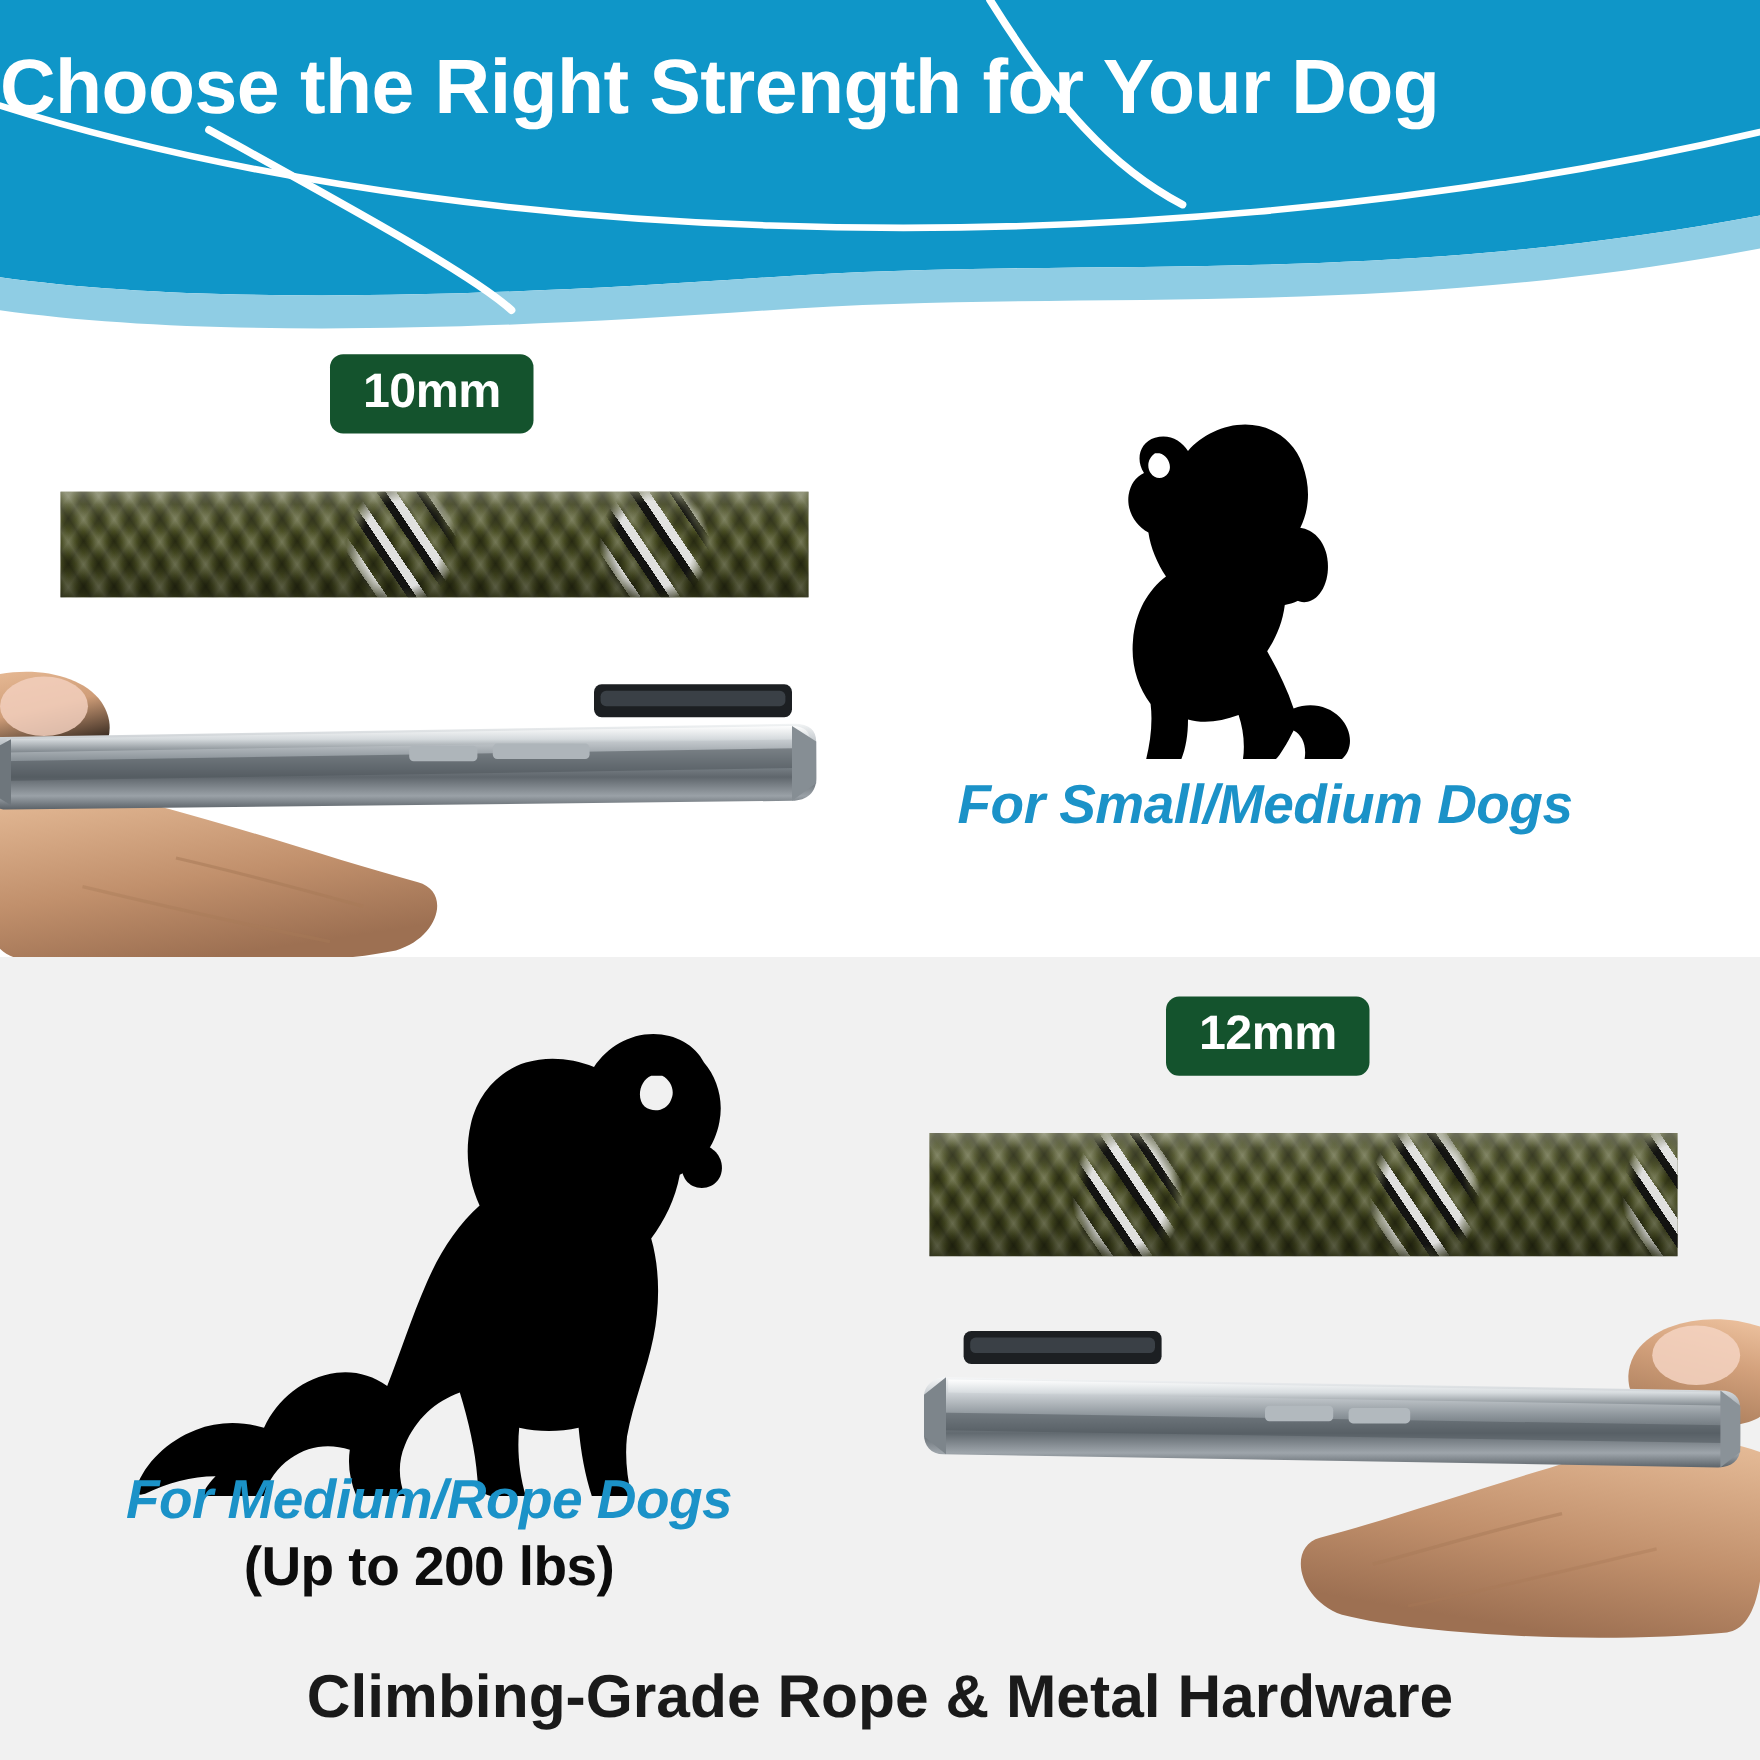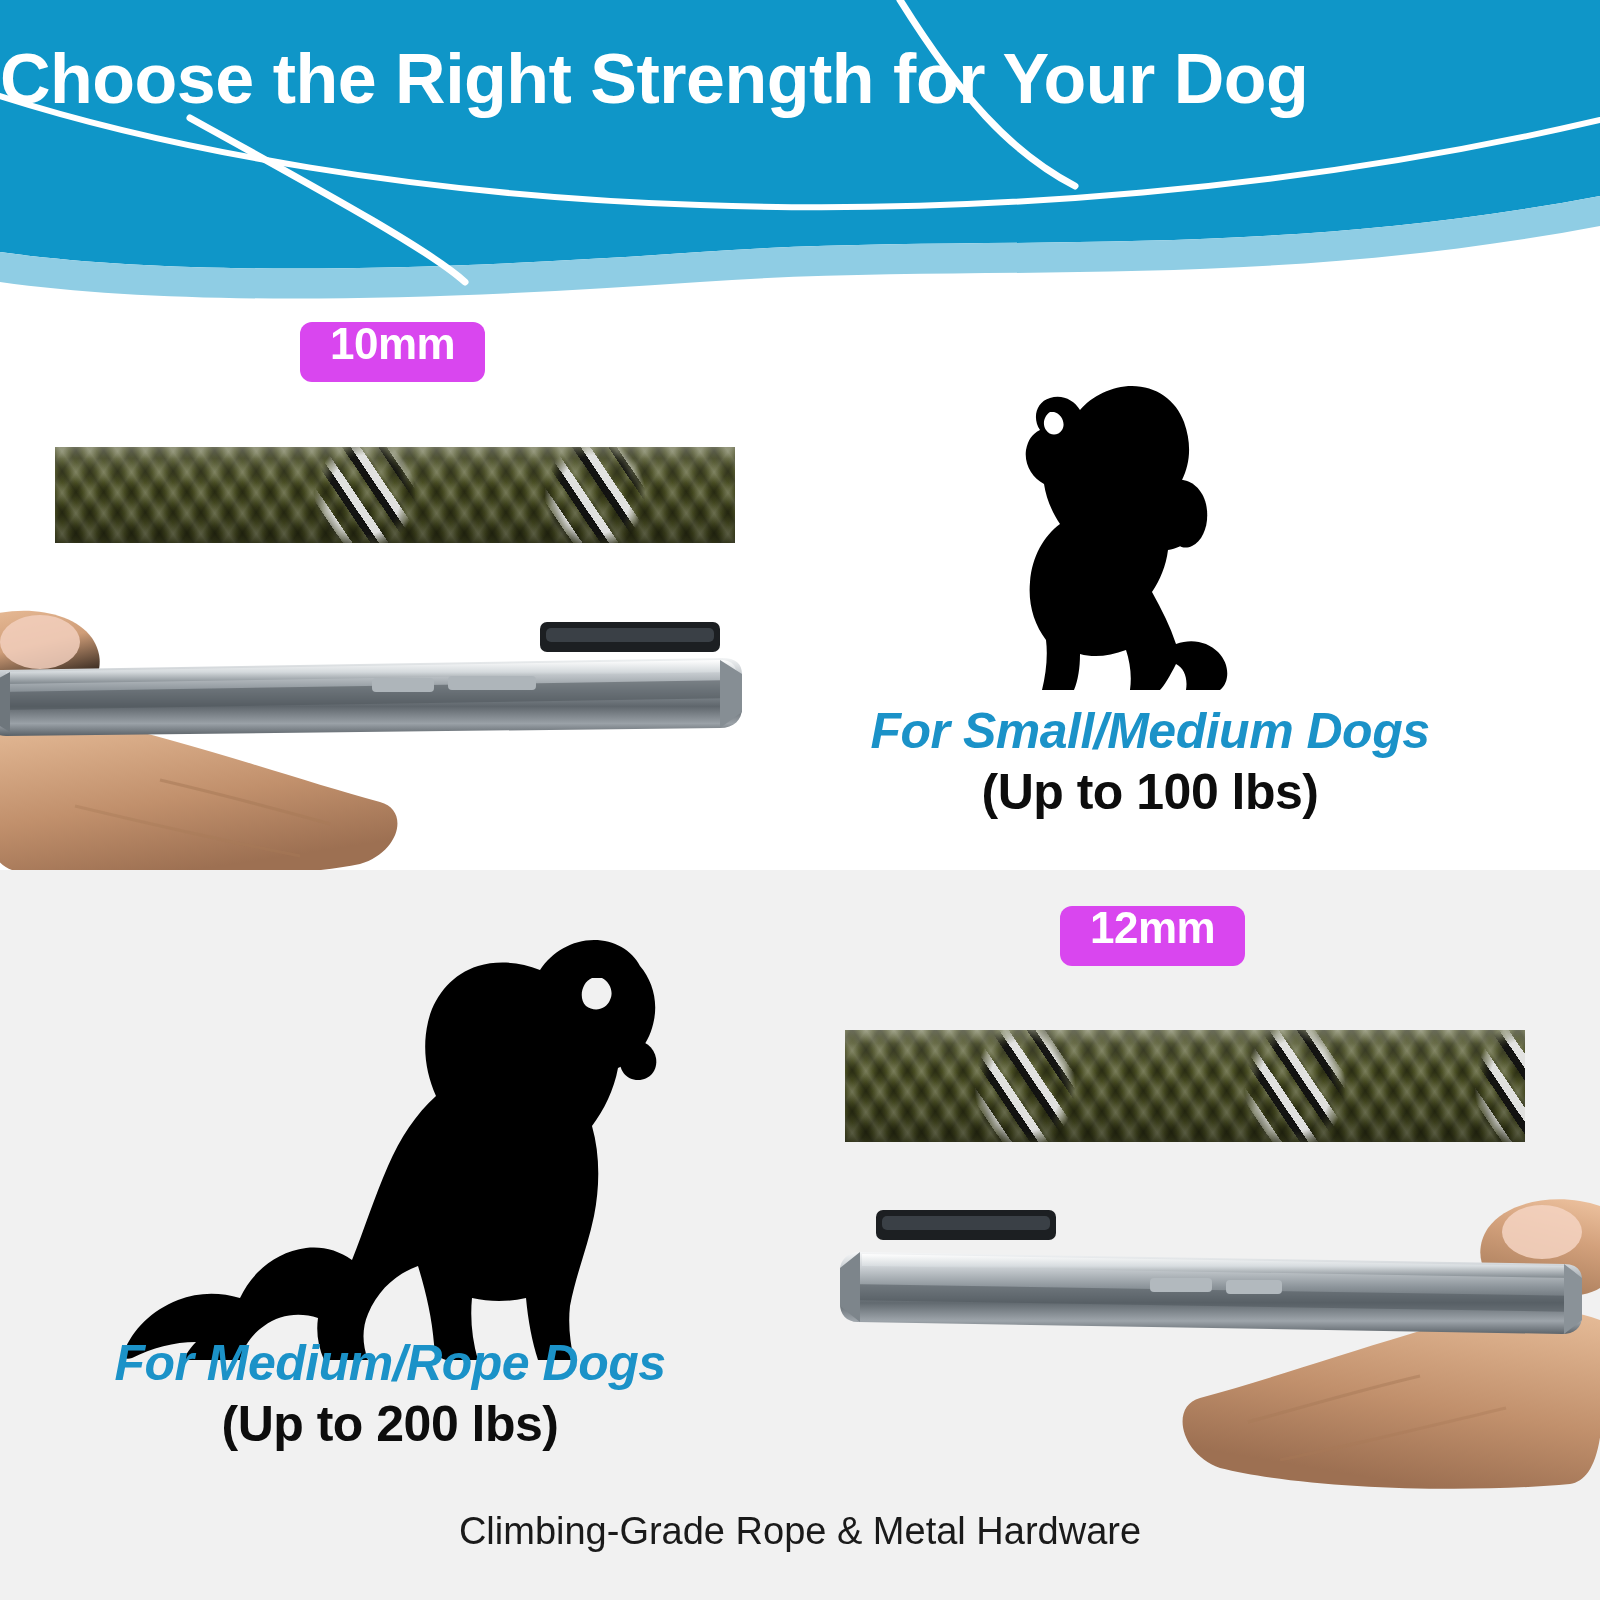--- a/index.html
+++ b/index.html
@@ -63,26 +63,26 @@
     left: 0;
     top: 870px;
     width: 1600px;
     height: 730px;
     background: #f1f1f1;
   }
 
   
   .size-badge {
     position: absolute;
-    background: #d946ef;
+    background: #14532d;
     color: #ffffff;
     font-size: 44px;
     font-weight: bold;
     border-radius: 12px;
-    padding: 0 30px 16px 30px;
+    padding: 12px 30px 16px 30px;
     letter-spacing: -0.5px;
     line-height: 1;
     z-index: 6;
   }
   .badge-10 { left: 300px; top: 322px; }
   .badge-12 { left: 1060px; top: 906px; }
 
   
   .rope {
     position: absolute;
@@ -184,22 +184,22 @@
     white-space: nowrap;
   }
 
   .footer-note {
     position: absolute;
     left: 0;
     top: 1510px;
     width: 1600px;
     text-align: center;
     color: #1a1a1a;
-    font-size: 38px;
-    font-weight: normal;
+    font-size: 55px;
+    font-weight: bold;
     letter-spacing: 0px;
     z-index: 6;
   }
 </style>
 </head>
 <body>
 
 <div id="page">
 
   <div class="section-top-bg"></div>
@@ -302,21 +302,20 @@
       C72,152 66,138 64,124 C52,118 44,104 46,90
       C48,80 52,74 60,70 Z
       M70,52 C64,56 62,64 66,70 C70,76 78,76 82,70 C86,64 82,54 74,52 Z"></path>
     <path fill="#000000" d="
       M196,120 C210,118 222,128 226,144 C230,162 224,180 212,186
       C204,190 196,186 192,178 C188,162 190,138 196,120 Z"></path>
   </svg>
 
   <div class="caption-block caption-top">
     <div class="caption-primary">For Small/Medium Dogs</div>
-    <div class="caption-secondary">(Up to 100 lbs)</div>
   </div>
 
   <div class="size-badge badge-12">12mm</div>
 
   <div class="rope rope-12">
     <div class="rope-accent acc-a"></div>
     <div class="rope-accent acc-b"></div>
     <div class="rope-accent acc-c"></div>
   </div>
 

